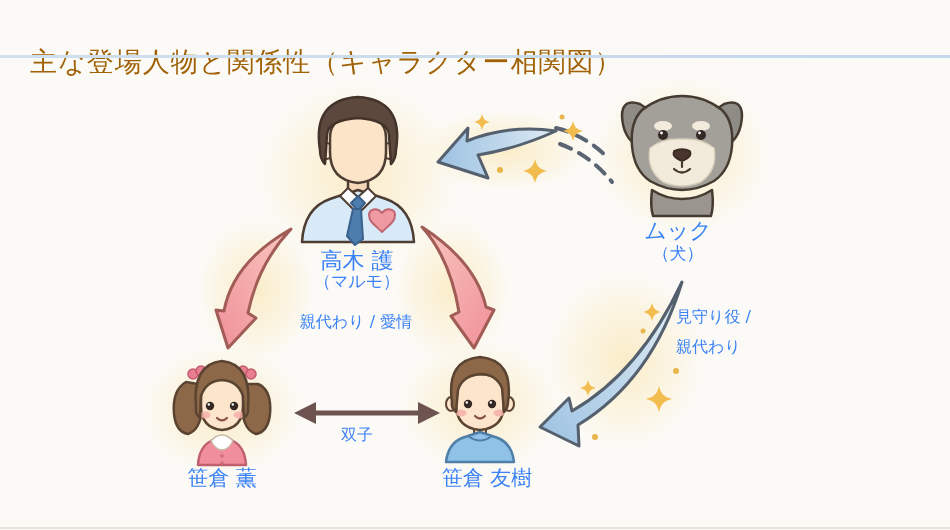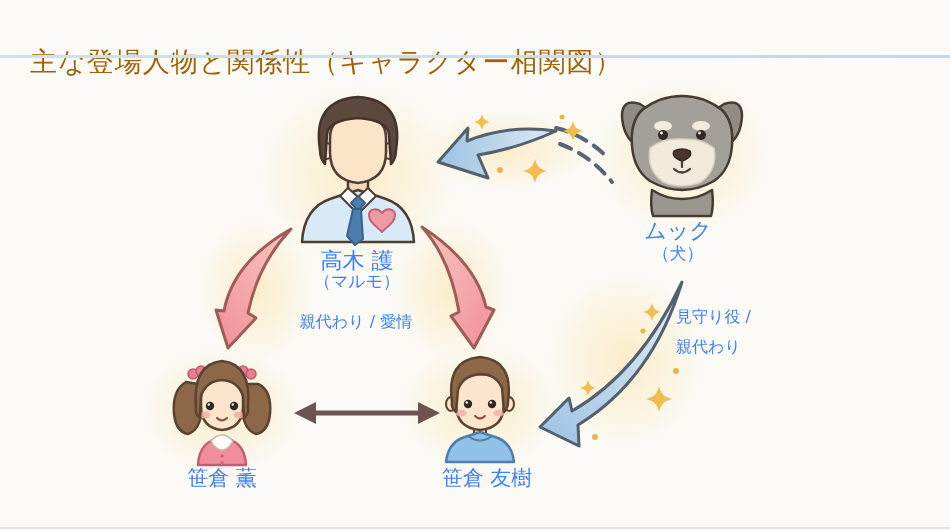--- a/index.html
+++ b/index.html
@@ -170,20 +170,21 @@
   <div class="lbl name-main" style="left:277px;top:248px;width:160px;">高木 護</div>
   <div class="lbl name-sub" style="left:277px;top:271px;width:160px;">（マルモ）</div>
 
   <div class="lbl name-main" style="left:598px;top:218px;width:160px;">ムック</div>
   <div class="lbl name-sub" style="left:598px;top:243px;width:160px;">（犬）</div>
 
   <div class="lbl name-main" style="left:407px;top:466px;width:160px;font-size:21px;">笹倉 友樹</div>
   <div class="lbl name-main" style="left:142px;top:466px;width:160px;font-size:21px;">笹倉 薫</div>
 
   <div class="lbl rel" style="left:256px;top:312px;width:200px;">親代わり / 愛情</div>
+  <div class="lbl rel" style="left:307px;top:425px;width:100px;">双子</div>
 
   <div class="lbl rel watcher" style="left:676px;top:302px;">
     <div>見守り役 /</div>
     <div>親代わり</div>
   </div>
 
   <div class="bottom-hairline"></div>
 </div>
 
 </body></html>

